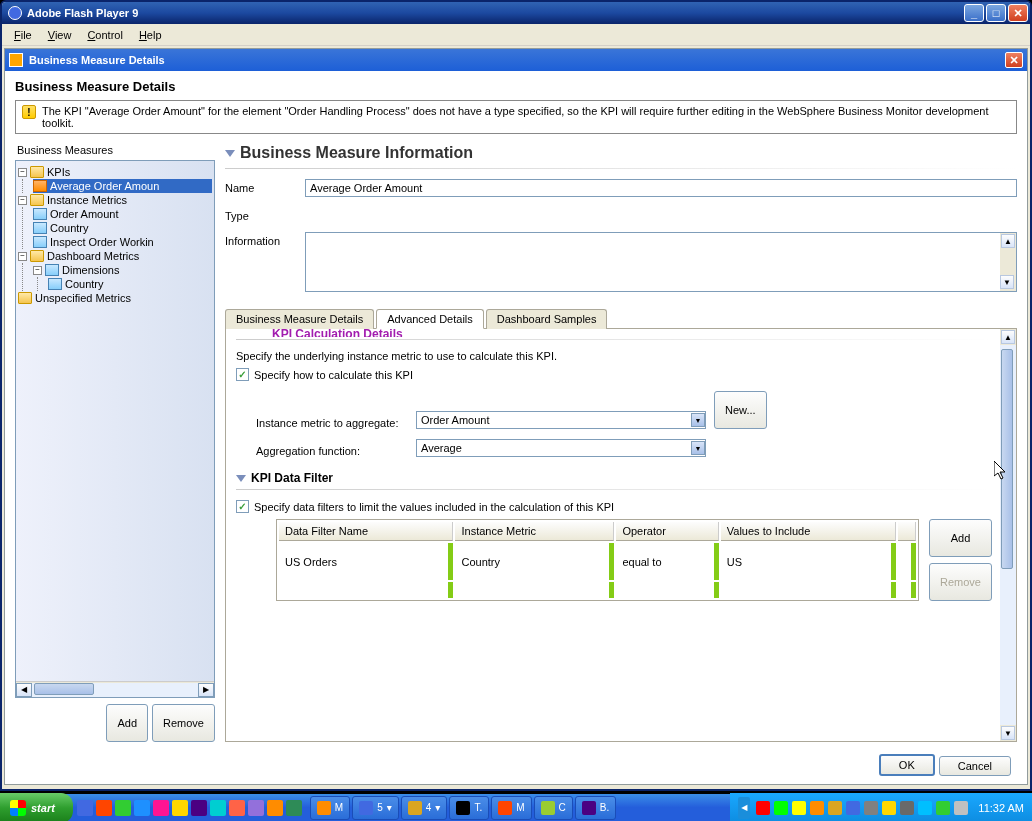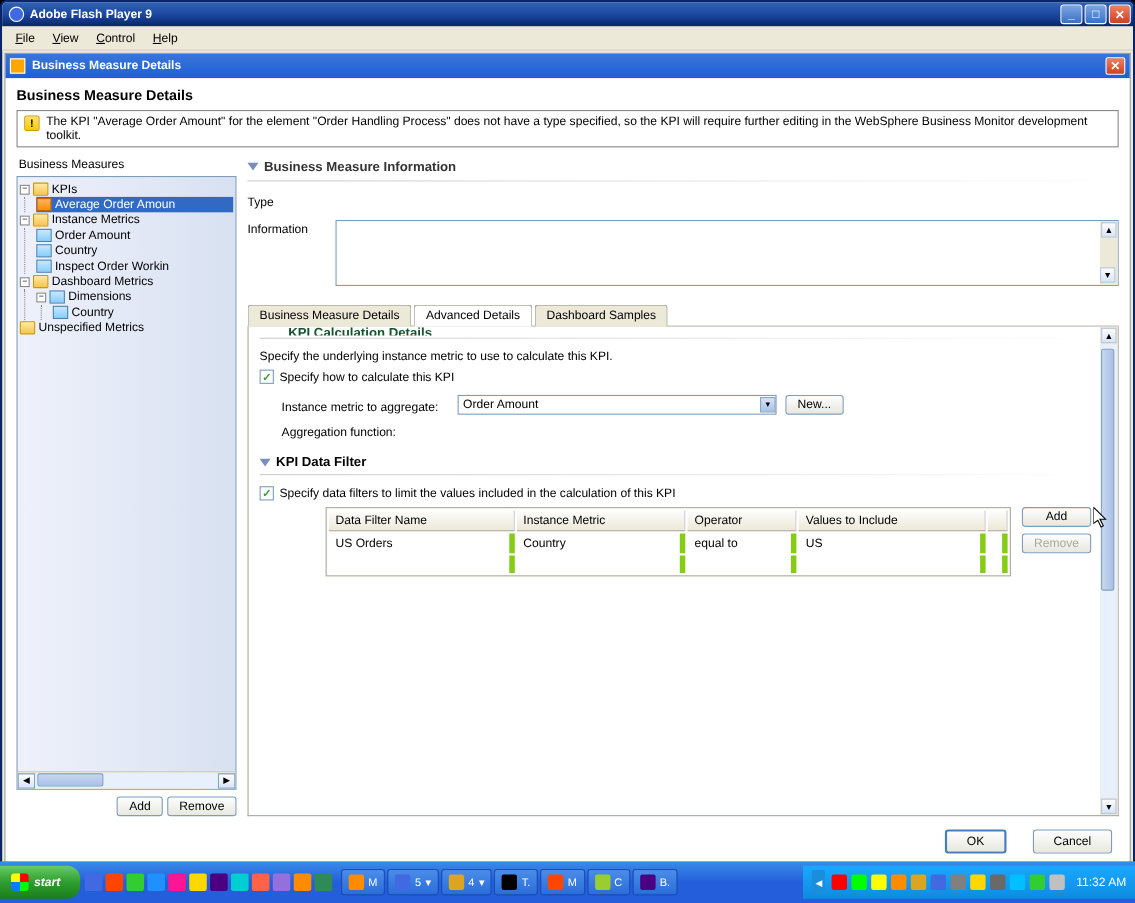--- a/index.html
+++ b/index.html
@@ -52,21 +52,21 @@
 
 .tree-hscroll { height: 16px; background: #ece9d8; border-top: 1px solid #ccc; display: flex; align-items: center; }
 .hscroll-btn { width: 16px; height: 14px; border: 1px solid #7f9db9; background: linear-gradient(#fdfdfd, #d8e4f8); display: flex; align-items: center; justify-content: center; font-size: 8px; cursor: pointer; }
 .hscroll-track { flex: 1; background: #e8f0fc; height: 14px; position: relative; }
 .hscroll-thumb { width: 60px; height: 12px; background: linear-gradient(#c8d8f0, #a8c0e8); border: 1px solid #7f9db9; position: absolute; left: 2px; top: 0; border-radius: 2px; }
 
 .tree-buttons { display: flex; gap: 4px; justify-content: flex-end; margin-top: 6px; }
 
 
 .form-panel { flex: 1; display: flex; flex-direction: column; min-width: 0; }
-.section-header { display: flex; align-items: center; gap: 5px; font-weight: bold; font-size: 12px; color: #333; margin-bottom: 6px; }
+.section-header { display: flex; align-items: center; gap: 5px; font-weight: bold; font-size: 16px; color: #333; margin-bottom: 6px; }
 .disclosure { width: 0; height: 0; border-left: 5px solid transparent; border-right: 5px solid transparent; border-top: 7px solid #7a8ebb; }
 .section-divider { height: 1px; background: linear-gradient(to right, #ccc 0%, transparent 100%); margin-bottom: 10px; }
 
 .form-row { display: flex; align-items: flex-start; margin-bottom: 10px; }
 .form-row label { width: 80px; padding-top: 3px; }
 .text-input { flex: 1; border: 1px solid #7f9db9; padding: 2px 4px; font-family: inherit; font-size: 11px; }
 .textarea { flex: 1; border: 1px solid #7f9db9; height: 60px; position: relative; }
 .textarea .vscroll { position: absolute; right: 0; top: 0; bottom: 0; width: 16px; background: #ece9d8; }
 .vs-btn { width: 14px; height: 14px; border: 1px solid #b8c8e0; background: linear-gradient(#fdfdfd, #d8e4f8); margin: 1px auto; display: flex; align-items: center; justify-content: center; font-size: 8px; }
 
@@ -93,36 +93,36 @@
 
 .checkbox-item { display: flex; align-items: center; gap: 5px; margin: 6px 0; cursor: pointer; }
 .checkbox { width: 13px; height: 13px; border: 1px solid #7f9db9; background: #fff; display: flex; align-items: center; justify-content: center; color: #3a9e3a; font-size: 10px; font-weight: bold; }
 
 .indented { margin-left: 20px; }
 .form-row2 { display: flex; align-items: flex-end; margin: 10px 0; }
 .form-row2 label { width: 160px; }
 .select { border: 1px solid #7f9db9; padding: 2px 4px; font-family: inherit; font-size: 11px; background: #fff; display: flex; align-items: center; justify-content: space-between; cursor: pointer; }
 .select-arrow { width: 14px; height: 14px; background: linear-gradient(#d8e4f8, #a8c0e8); border: 1px solid #7f9db9; display: flex; align-items: center; justify-content: center; font-size: 7px; margin: -2px -4px -2px 4px; }
 
-.data-table-wrap { display: flex; gap: 10px; margin-left: 60px; margin-top: 6px; }
+.data-table-wrap { display: flex; gap: 10px; margin-left: 40px; margin-top: 6px; }
 .data-table { flex: 1; border: 1px solid #aca899; }
 .data-table thead th { background: linear-gradient(#fdfdfd, #ece9d8); border-right: 1px solid #ccc; border-bottom: 1px solid #aca899; padding: 3px 6px; text-align: left; font-weight: normal; }
 .data-table td { padding: 3px 6px; border-right: 5px solid #84cc16; }
 .data-table tbody tr:nth-child(2) td { height: 16px; }
 .table-btns { display: flex; flex-direction: column; gap: 6px; }
 
-.btn { border: 1px solid #7f9db9; background: linear-gradient(#fdfdfd, #e8e8e0); padding: 2px 10px; cursor: pointer; border-radius: 3px; font-family: inherit; font-size: 11px; }
+.btn { border: 1px solid #7f9db9; background: linear-gradient(#fdfdfd, #e8e8e0); padding: 12px 10px; cursor: pointer; border-radius: 3px; font-family: inherit; font-size: 11px; }
 .btn:disabled { color: #aca899; }
 .btn.primary { border: 2px solid #4a7ebb; padding: 3px 18px; }
 
 
-.dialog-footer { display: flex; justify-content: flex-end; gap: 24px; padding: 12px 6px 0 0; }
-
-
-.taskbar { position: absolute; bottom: 0; left: 0; right: 0; height: 38px; background: linear-gradient(to bottom, #3a8de8 0%, #245edb 50%, #245edb 100%); display: flex; align-items: center; color: #fff; }
+.dialog-footer { display: flex; justify-content: flex-end; gap: 4px; padding: 12px 6px 0 0; align-items: flex-end; }
+
+
+.taskbar { position: absolute; bottom: 0; left: 0; right: 0; height: 27px; background: linear-gradient(to bottom, #3a8de8 0%, #245edb 50%, #245edb 100%); display: flex; align-items: center; color: #fff; }
 .start-btn { height: 30px; background: linear-gradient(to bottom, #68cc68 0%, #2e9e2e 50%, #1a7e1a 100%); padding: 0 18px 0 10px; display: flex; align-items: center; gap: 5px; font-weight: bold; font-style: italic; border-radius: 0 12px 12px 0; cursor: pointer; }
 .start-icon { width: 16px; height: 16px; background: conic-gradient(#ff0000 0deg 90deg, #00ff00 90deg 180deg, #0080ff 180deg 270deg, #ffff00 270deg 360deg); border-radius: 3px; }
 .quick-launch { display: flex; gap: 3px; padding: 0 4px; }
 .ql-icon { width: 16px; height: 16px; border-radius: 2px; cursor: pointer; }
 .task-items { display: flex; gap: 2px; padding: 0 4px; }
 .task-item { height: 24px; padding: 0 6px; background: linear-gradient(#4a8de8, #2a6dd8); border: 1px solid #1a4db8; border-radius: 3px; display: flex; align-items: center; gap: 4px; font-size: 10px; cursor: pointer; max-width: 50px; overflow: hidden; white-space: nowrap; }
 .task-item .ti-icon { width: 14px; height: 14px; flex-shrink: 0; border-radius: 2px; }
 .systray { margin-left: auto; background: linear-gradient(to bottom, #1aa8ff, #0d8ce0); height: 30px; display: flex; align-items: center; padding: 0 8px; gap: 4px; }
 .tray-icon { width: 14px; height: 14px; border-radius: 2px; }
 .tray-chevron { width: 12px; height: 22px; background: #1a8edb; display: flex; align-items: center; justify-content: center; font-size: 8px; cursor: pointer; border-radius: 2px; margin-right: 2px; }
@@ -239,60 +239,68 @@
         </div>
 
         <div class="form-panel">
           <div class="section-header">
             <div class="disclosure"></div>
             <span>Business Measure Information</span>
           </div>
           <div class="section-divider"></div>
 
           <div class="form-row">
+            <label>Name</label>
+            <input class="text-input" value="Average Order Amount" style="">
+          </div>
+          <div class="form-row">
             <label>Type</label>
           </div>
           <div class="form-row">
             <label>Information</label>
             <div class="textarea">
               <div class="vscroll">
                 <div class="vs-btn">▲</div>
                 <div style="flex:1"></div>
                 <div class="vs-btn" style="position:absolute;bottom:1px;left:0;">▼</div>
               </div>
             </div>
           </div>
 
           <div class="tab-row">
             <div class="tab">Business Measure Details</div>
             <div class="tab active">Advanced Details</div>
             <div class="tab">Dashboard Samples</div>
           </div>
           <div class="tab-content">
             <div class="tab-inner">
-              <div class="cut-header" style="margin-left:8px;font-weight:bold;text-decoration:none;opacity:1;color:#14532d;padding-left:18px;">KPI Calculation Details</div>
+              <div class="cut-header" style="margin-left:18px;font-weight:bold;text-decoration:none;opacity:1;color:#a21caf;padding-left:18px;">KPI Calculation Details</div>
               <div class="section-divider" style="margin-top:2px;"></div>
 
               <div class="sub-section">
                 <div>Specify the underlying instance metric to use to calculate this KPI.</div>
                 <div class="checkbox-item">
                   <div class="checkbox">✓</div>
                   <span>Specify how to calculate this KPI</span>
                 </div>
                 <div class="indented">
                   <div class="form-row2">
                     <label>Instance metric to aggregate:</label>
                     <div class="select" style="width:290px;">
                       <span>Order Amount</span>
                       <div class="select-arrow">▼</div>
                     </div>
                     <button class="btn" style="margin-left:8px;">New...</button>
                   </div>
                   <div class="form-row2">
                     <label>Aggregation function:</label>
+                    <div class="select" style="width:290px;">
+                      <span>Average</span>
+                      <div class="select-arrow">▼</div>
+                    </div>
                   </div>
                 </div>
               </div>
 
               <div class="sub-section">
                 <div class="sub-header">
                   <div class="disclosure"></div>
                   <span>KPI Data Filter</span>
                 </div>
                 <div class="section-divider"></div>

